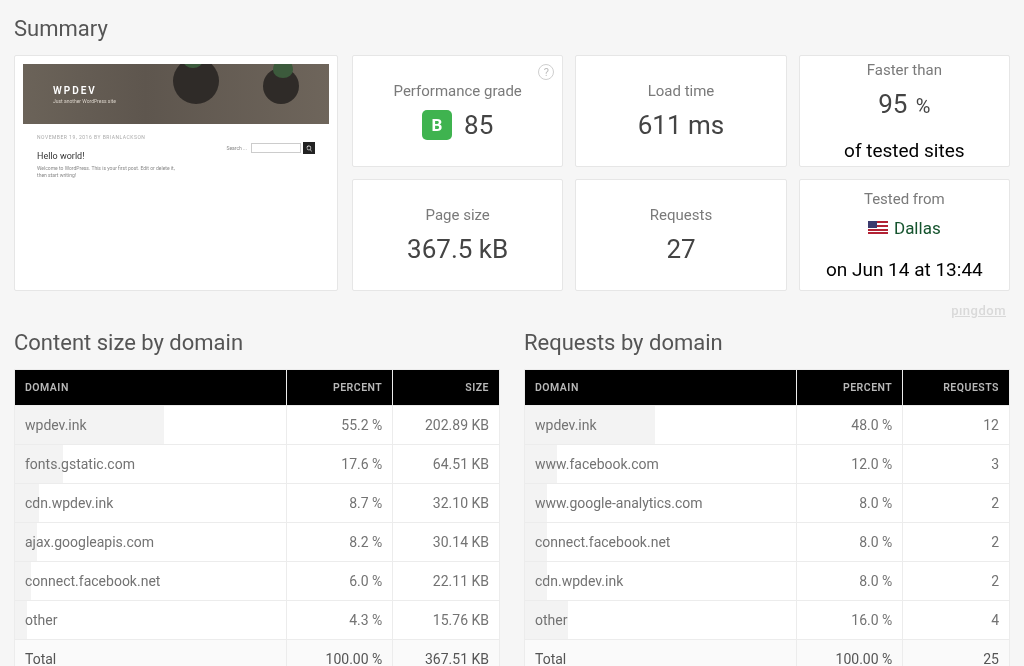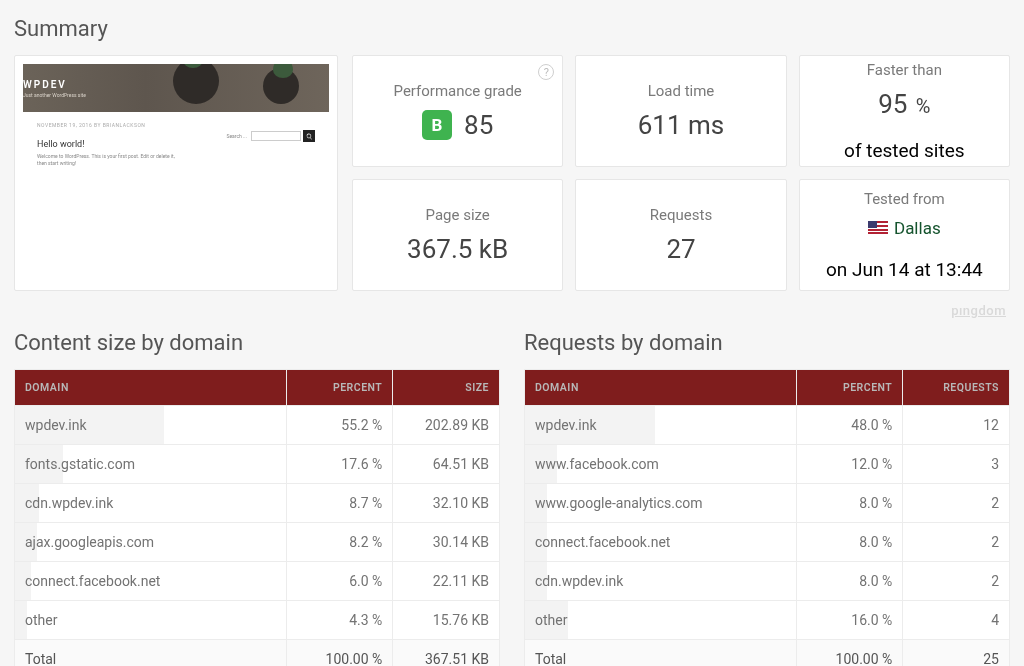--- a/index.html
+++ b/index.html
@@ -32,27 +32,27 @@
     padding: 8px;
     flex-shrink: 0;
   }
   .thumb-inner {
     width: 100%;
     height: 100%;
     display: flex;
     flex-direction: column;
   }
   .thumb-hero {
-    height: 48px;
+    height: 60px;
     background: linear-gradient(90deg,#6b6359 0%, #5e564e 40%, #6e655b 100%);
     position: relative;
     overflow: hidden;
     display:flex;
     align-items:center;
-    padding-left:0;
+    padding-left:30px;
   }
   .thumb-hero-title {
     color:#fff;
     font-size:10px;
     letter-spacing:2px;
     font-weight:600;
   }
   .thumb-hero-sub {
     color:#d9d2c9;
     font-size:5px;
@@ -186,21 +186,21 @@
     font-size:14px;
   }
   .tbl th{
     text-align:left;
     font-size:10.5px;
     letter-spacing:0.5px;
     color:#b8b8b8;
     font-weight:600;
     padding:11px 10px;
     border:1px solid #ececec;
-    background:#7f1d1d;
+    background:#000000;
   }
   .tbl th.r, .tbl td.r{ text-align:right;}
   .tbl td{
     padding:11px 10px;
     border:1px solid #ececec;
     color:#737373;
     position:relative;
     background:#fff;
   }
   .tbl tr.total td{

